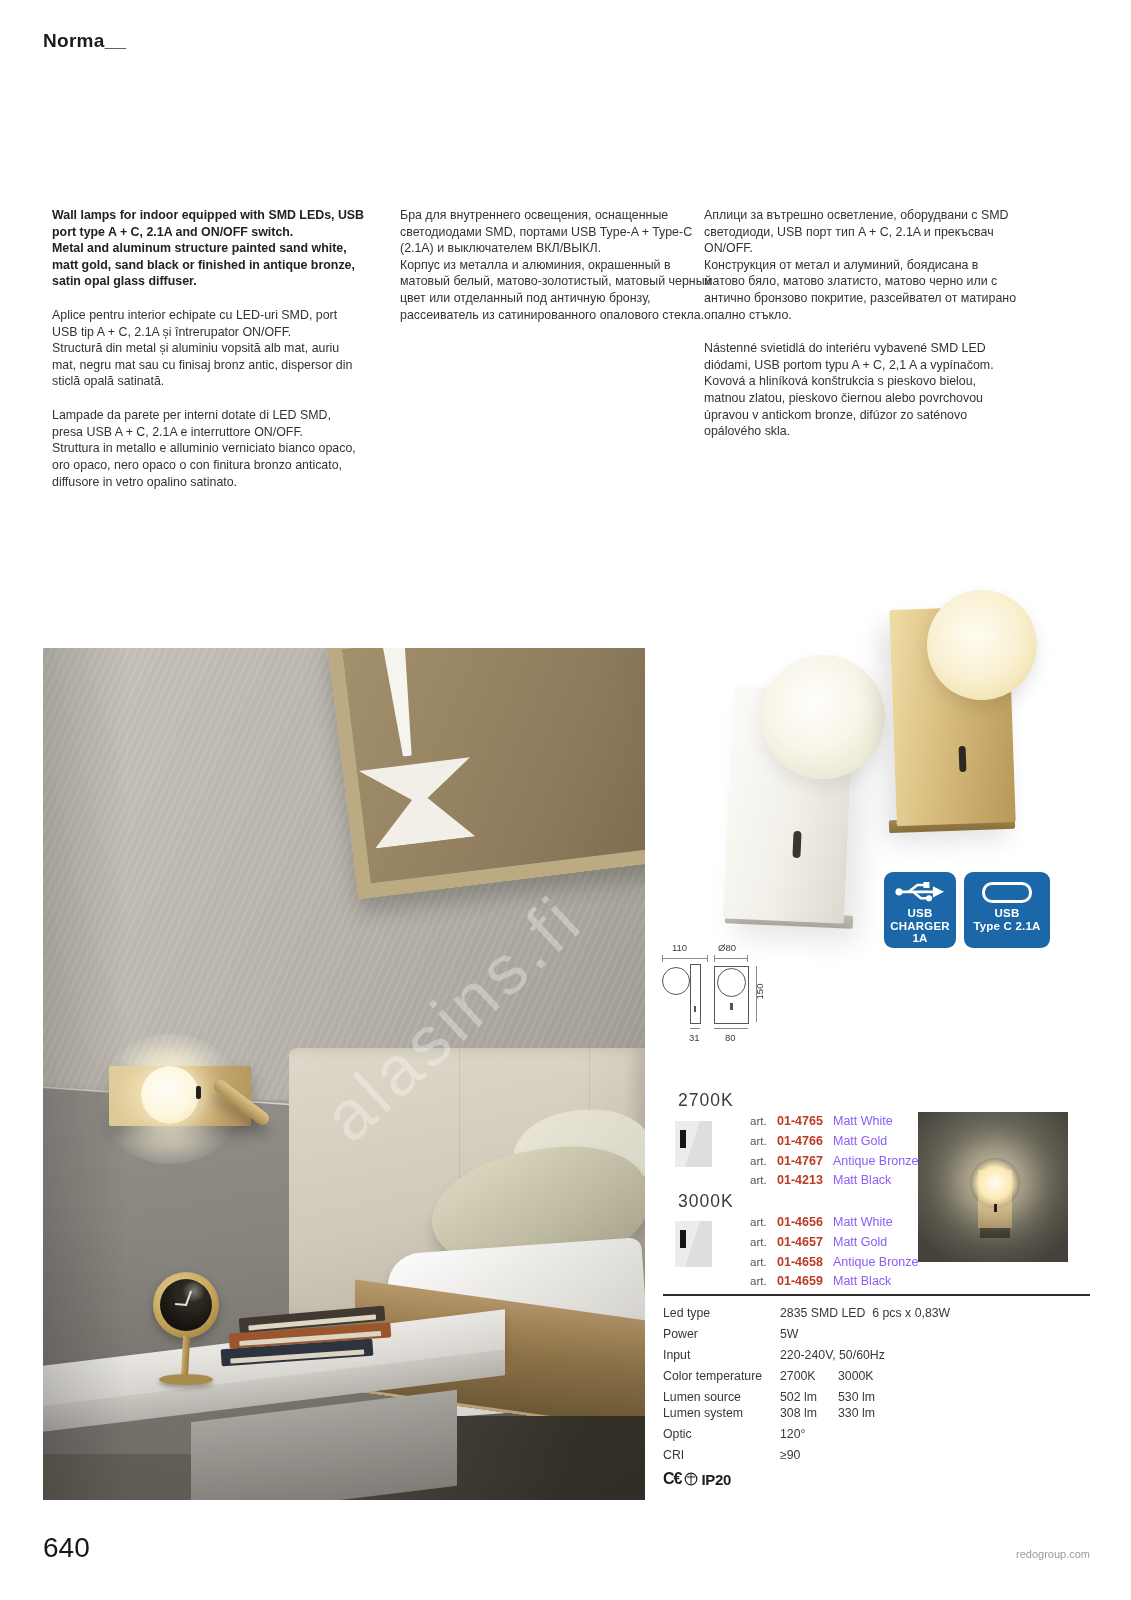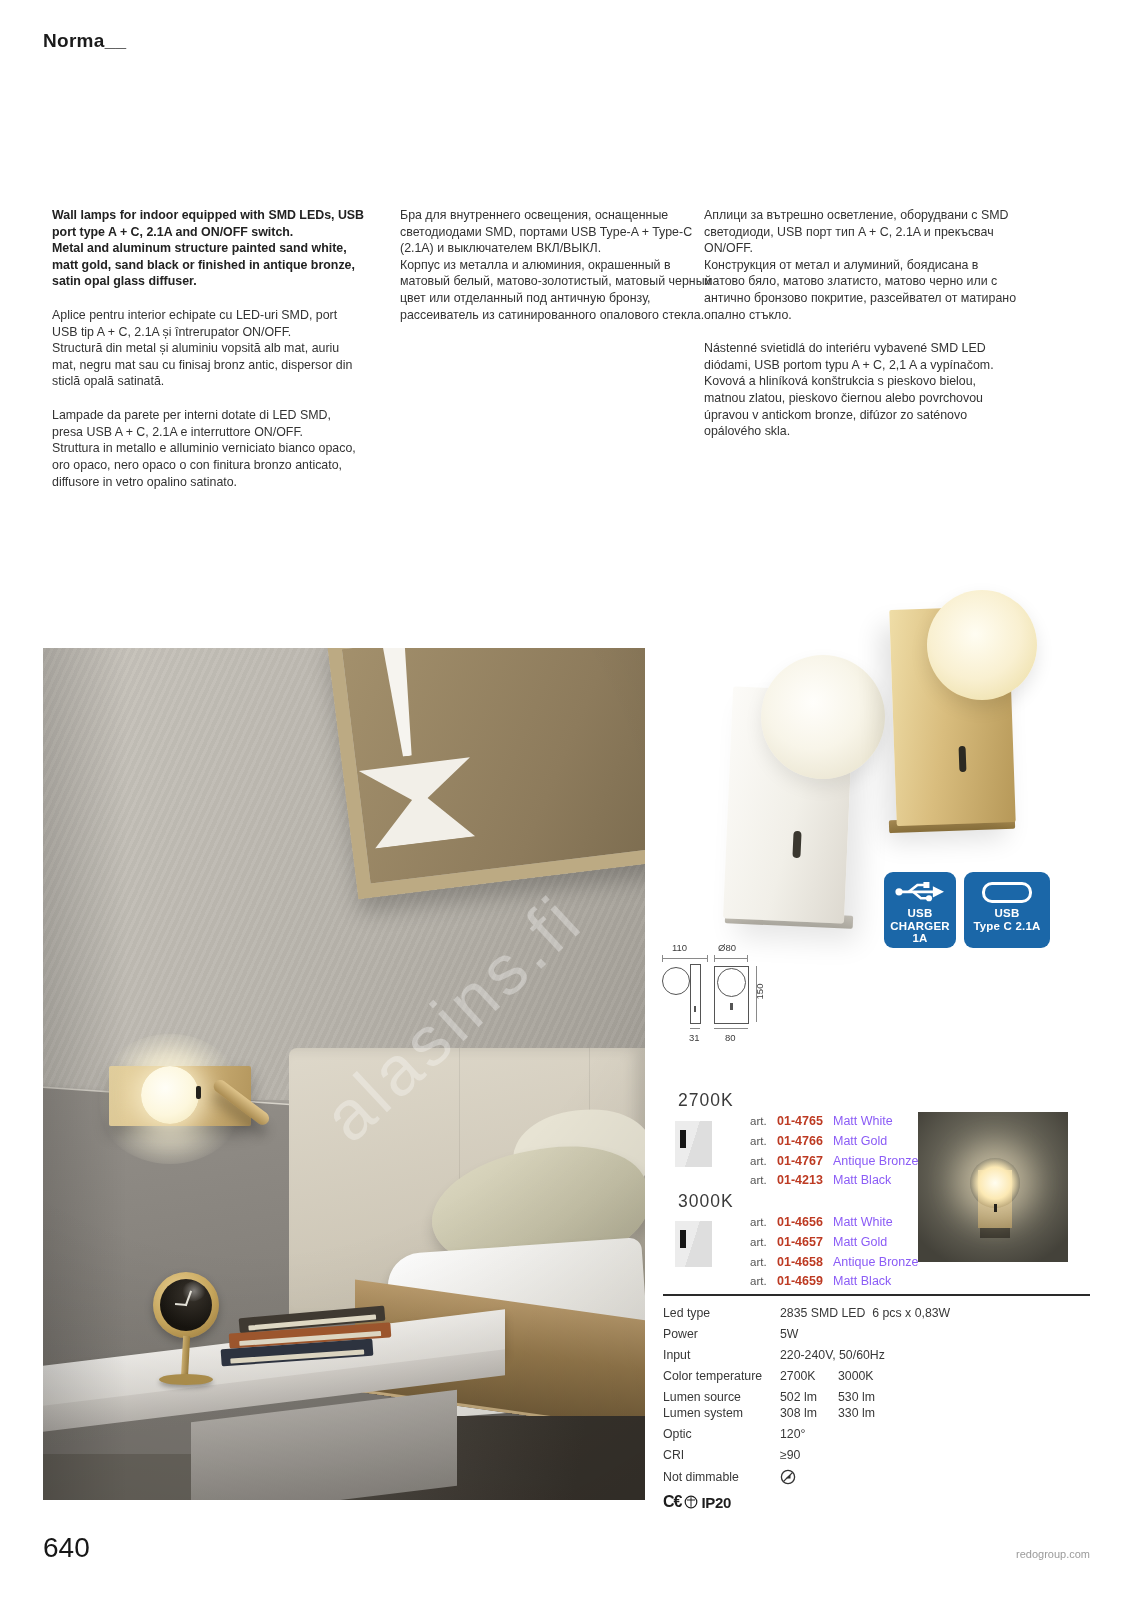--- a/index.html
+++ b/index.html
@@ -386,28 +386,20 @@
       <span class="sv2">330 lm</span>
     </div>
     <div class="srow">
       <span class="sl">Optic</span>
       <span class="svwide">120°</span>
     </div>
     <div class="srow">
       <span class="sl">CRI</span>
       <span class="svwide">≥90</span>
     </div>
-    <div class="srow">
-      <span class="sl">Not dimmable</span>
-      <svg width="16" height="16" viewBox="0 0 16 16">
-        <circle cx="8" cy="8" r="6.6" fill="none" stroke="#333" stroke-width="1.3"></circle>
-        <path d="M5.5 9.5 L10.5 5.5 V9.5 Z" fill="#333"></path>
-        <path d="M3.6 12.4 L12.4 3.6" stroke="#333" stroke-width="1.3"></path>
-      </svg>
-    </div>
     <div class="certs">
       <span class="cemark">C€</span>
       <svg width="14" height="14" viewBox="0 0 14 14">
         <circle cx="7" cy="7" r="5.8" fill="none" stroke="#1d1d1d" stroke-width="1.2"></circle>
         <path d="M7 2.2 V11.8 M3 5 H11" stroke="#1d1d1d" stroke-width="1"></path>
       </svg>
       <span class="ipmark">IP20</span>
     </div>
   </div>
 

